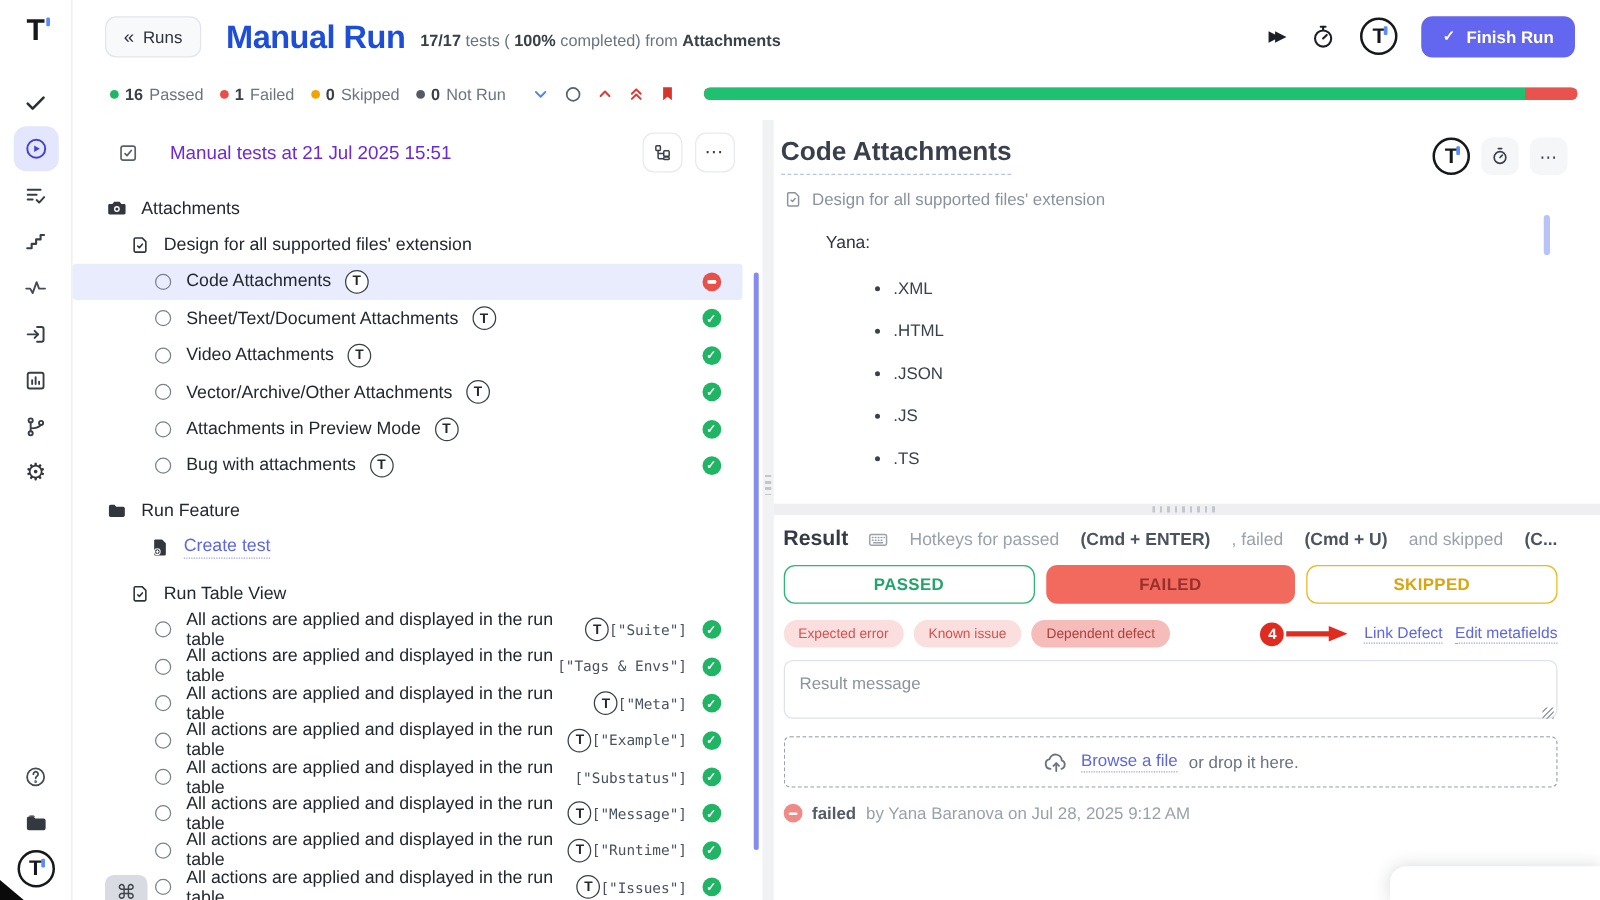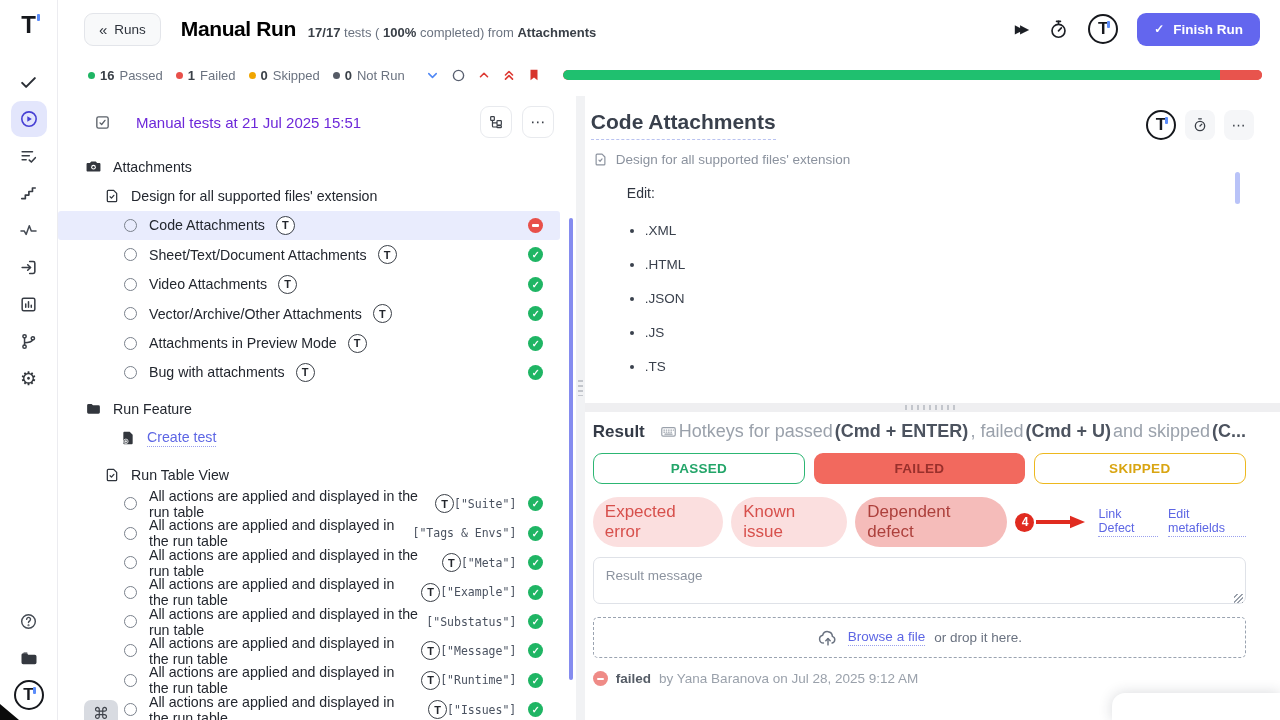--- a/index.html
+++ b/index.html
@@ -26,21 +26,21 @@
   .tlogo .blue-tick { position:absolute; width:3px; height:7px; background:#5b8cfa; border-radius:1px; }
   .tlogo-lg { width:30px; height:30px; font-size:17px; }
   .tlogo-lg .blue-tick { right:6px; top:5px; }
   .tlogo-plain { border:none; width:26px; height:26px; font-size:24px; }
   .tlogo-plain .blue-tick { right:2px; top:2px; }
 
   
   .topbar { position:absolute; left:58px; top:0; right:0; height:58px; display:flex; align-items:center; padding:0 20px 0 26px; }
   .btn-runs { display:flex; align-items:center; gap:7px; border:1px solid #e3e5ea; background:#f8f9fa; border-radius:9px; padding:7px 14px; font-size:13.5px; color:#2e333c; cursor:pointer; font-weight:500; }
   .btn-runs .chev { font-size:15px; color:#2e333c; }
-  .page-title { font-size:21px; font-weight:700; color:#000000; margin:0 12px 0 20px; letter-spacing:-0.4px; }
+  .page-title { font-size:26px; font-weight:700; color:#1d4ed8; margin:0 12px 0 20px; letter-spacing:-0.4px; }
   .run-meta { font-size:13px; color:#6b7380; white-space:nowrap; margin-top:6px; }
   .run-meta b { color:#3a4048; font-weight:700; }
   .topbar-right { margin-left:auto; display:flex; align-items:center; gap:19px; }
   .ff-icon { font-size:12px; color:#1c1f25; letter-spacing:-4px; padding-right:4px; cursor:pointer; }
   .btn-finish { display:flex; align-items:center; gap:9px; background:#6366ee; color:#fff; border:none; border-radius:9px; padding:9px 17px; font-size:13.5px; font-weight:600; cursor:pointer; }
   .btn-finish .ck { font-size:12px; }
 
   
   .statusrow { position:absolute; left:58px; right:0; top:62px; height:26px; display:flex; align-items:center; padding:0 18px 0 30px; font-size:13px; }
   .stat { display:flex; align-items:center; gap:5px; margin-right:13px; }
@@ -90,40 +90,40 @@
 
   
   .detail-head { display:flex; align-items:flex-start; padding:14px 26px 0 6px; }
   .detail-title { font-size:21px; font-weight:700; color:#39404c; border-bottom:1px dashed #b9c2f0; padding-bottom:5px; cursor:text; }
   .detail-head-icons { margin-left:auto; display:flex; align-items:center; gap:9px; }
   .icon-btn { width:30px; height:30px; background:#f5f6f8; border:none; border-radius:8px; display:flex; align-items:center; justify-content:center; cursor:pointer; color:#3a3f47; }
   .icon-btn .dots { font-size:14px; letter-spacing:1px; color:#3a3f47; }
   .detail-sub { display:flex; align-items:center; gap:8px; color:#8b929e; font-size:13.5px; padding:12px 0 0 8px; }
   .code-area { padding:18px 0 0 42px; font-size:14px; color:#2f3540; }
   .code-area ul { margin:22px 0 0 10px; padding:0 0 0 8px; }
-  .code-area li { margin-bottom:19px; font-size:13.5px; color:#3a414d; }
+  .code-area li { margin-bottom:19px; font-size:13.5px; color:#3a414d;margin-left:36px; }
   .code-scroll { position:absolute; right:40px; top:76px; width:5px; height:32px; background:#b9c3f8; border-radius:3px; }
 
   .h-divider { margin-top:10px; height:9px; background:#efeff1; display:flex; align-items:center; justify-content:center; cursor:row-resize; }
   .h-divider .grab { width:54px; height:5px;
      background-image:repeating-linear-gradient(90deg,#c3c6cc 0 2px,transparent 2px 6px); }
 
   
   .result { padding:9px 34px 0 8px; }
   .result-head { display:flex; align-items:center; }
   .result-title { font-size:17px; font-weight:700; color:#343b47; }
-  .hotkeys { display:flex; align-items:center; gap:2px; margin-left:15px; font-size:18px; color:#9aa1ab; white-space:nowrap; overflow:hidden; }
+  .hotkeys { display:flex; align-items:center; gap:17px; margin-left:15px; font-size:14px; color:#9aa1ab; white-space:nowrap; overflow:hidden; }
   .hotkeys b { color:#4c535f; font-weight:700; }
   .status-btns { display:flex; gap:9px; margin-top:11px; }
   .status-btns button { flex:1; height:31px; border-radius:9px; font-size:13.5px; font-weight:700; cursor:pointer; font-family:inherit; letter-spacing:0.3px; }
   .btn-passed { background:#fff; border:1.7px solid #2cb673; color:#23a569; }
   .btn-failed { background:#f2695e; border:none; color:#99302c; }
   .btn-skipped { background:#fff; border:1.7px solid #edb81e; color:#d9a512; }
   .chips-row { display:flex; align-items:center; gap:8px; margin-top:13px; }
-  .chip { background:#fbdfdf; color:#d7504c; font-size:17px; padding:5px 12px; border-radius:999px; cursor:pointer; }
+  .chip { background:#fbdfdf; color:#d7504c; font-size:11px; padding:5px 12px; border-radius:999px; cursor:pointer; }
   .chip.active { background:#f5bcba; color:#ad403c; }
   .annot { margin-left:auto; display:flex; align-items:center; }
   .annot-num { width:19px; height:19px; background:#e02b20; color:#fff; border-radius:50%; font-size:12px; font-weight:700; display:flex; align-items:center; justify-content:center; }
   .meta-links { display:flex; gap:10px; margin-left:4px; }
   .meta-links a { color:#5d66e4; font-size:12.5px; text-decoration:none; border-bottom:1px dotted #9aa0ee; padding-bottom:1px; cursor:pointer; }
   .msg-wrap { position:relative; margin-top:10px; }
   .msg-wrap textarea { width:100%; height:47px; border:1px solid #dfe2e8; border-radius:7px; padding:10px 12px; font-size:13.5px; font-family:inherit; color:#2f3540; resize:none; outline:none; }
   .msg-wrap textarea::placeholder { color:#8c939f; }
   .resize-h { position:absolute; right:3px; bottom:5px; width:9px; height:9px;
      background:repeating-linear-gradient(135deg,transparent 0 2px,#9aa1ab 2px 3.2px); cursor:nwse-resize; }
@@ -582,21 +582,21 @@
       <span>
         <svg viewBox="0 0 24 24" width="15" height="15" fill="none" stroke="#8b929e" stroke-width="1.9" stroke-linecap="round" stroke-linejoin="round">
             <path d="M6.5 3.5h8L19 8v11a1.5 1.5 0 0 1-1.5 1.5h-11A1.5 1.5 0 0 1 5 19V5a1.5 1.5 0 0 1 1.5-1.5z"></path>
             <path d="M9.5 13l1.8 1.8 3.2-3.8"></path>
           </svg>
       </span>
       <span>Design for all supported files' extension</span>
     </div>
 
     <div class="code-area">
-      <div>Edit:</div>
+      <div>Yana:</div>
       <ul>
         <li>.XML</li>
         <li>.HTML</li>
         <li>.JSON</li>
         <li>.JS</li>
         <li>.TS</li>
       </ul>
     </div>
     <div class="code-scroll"></div>
 

